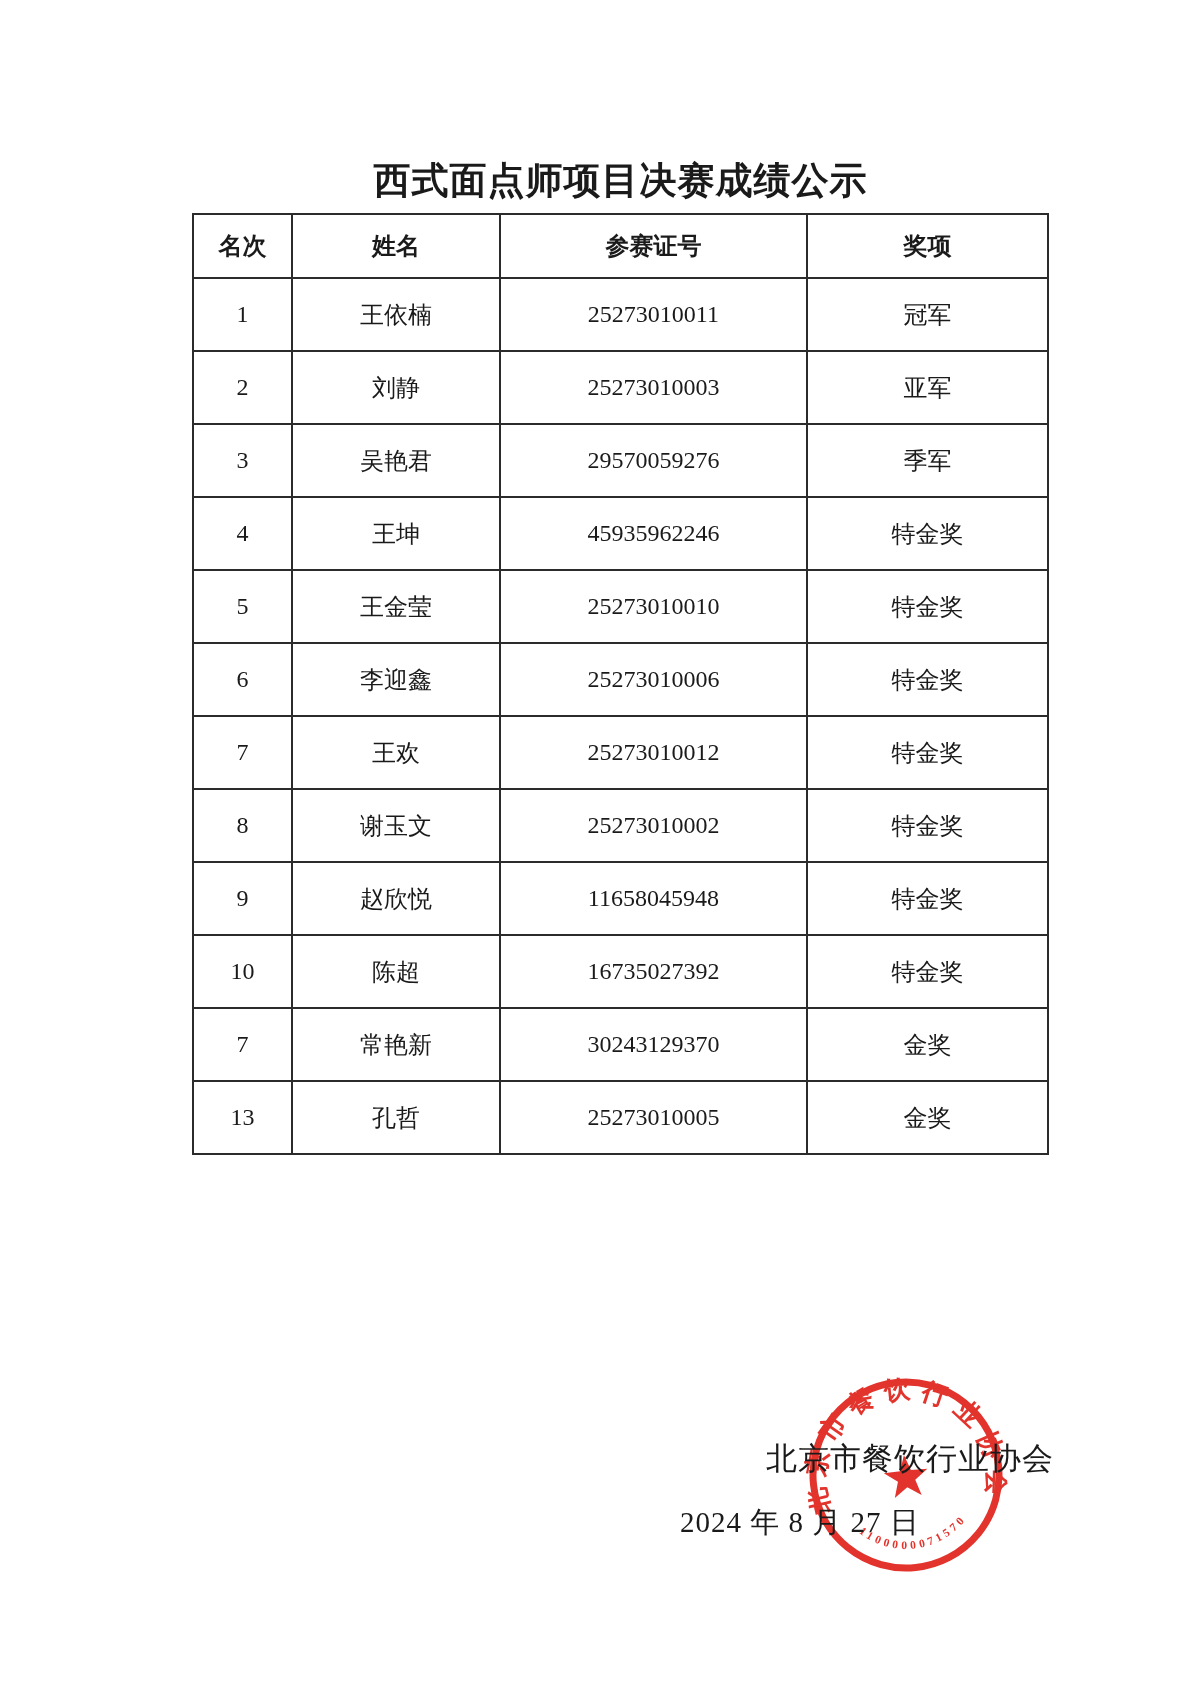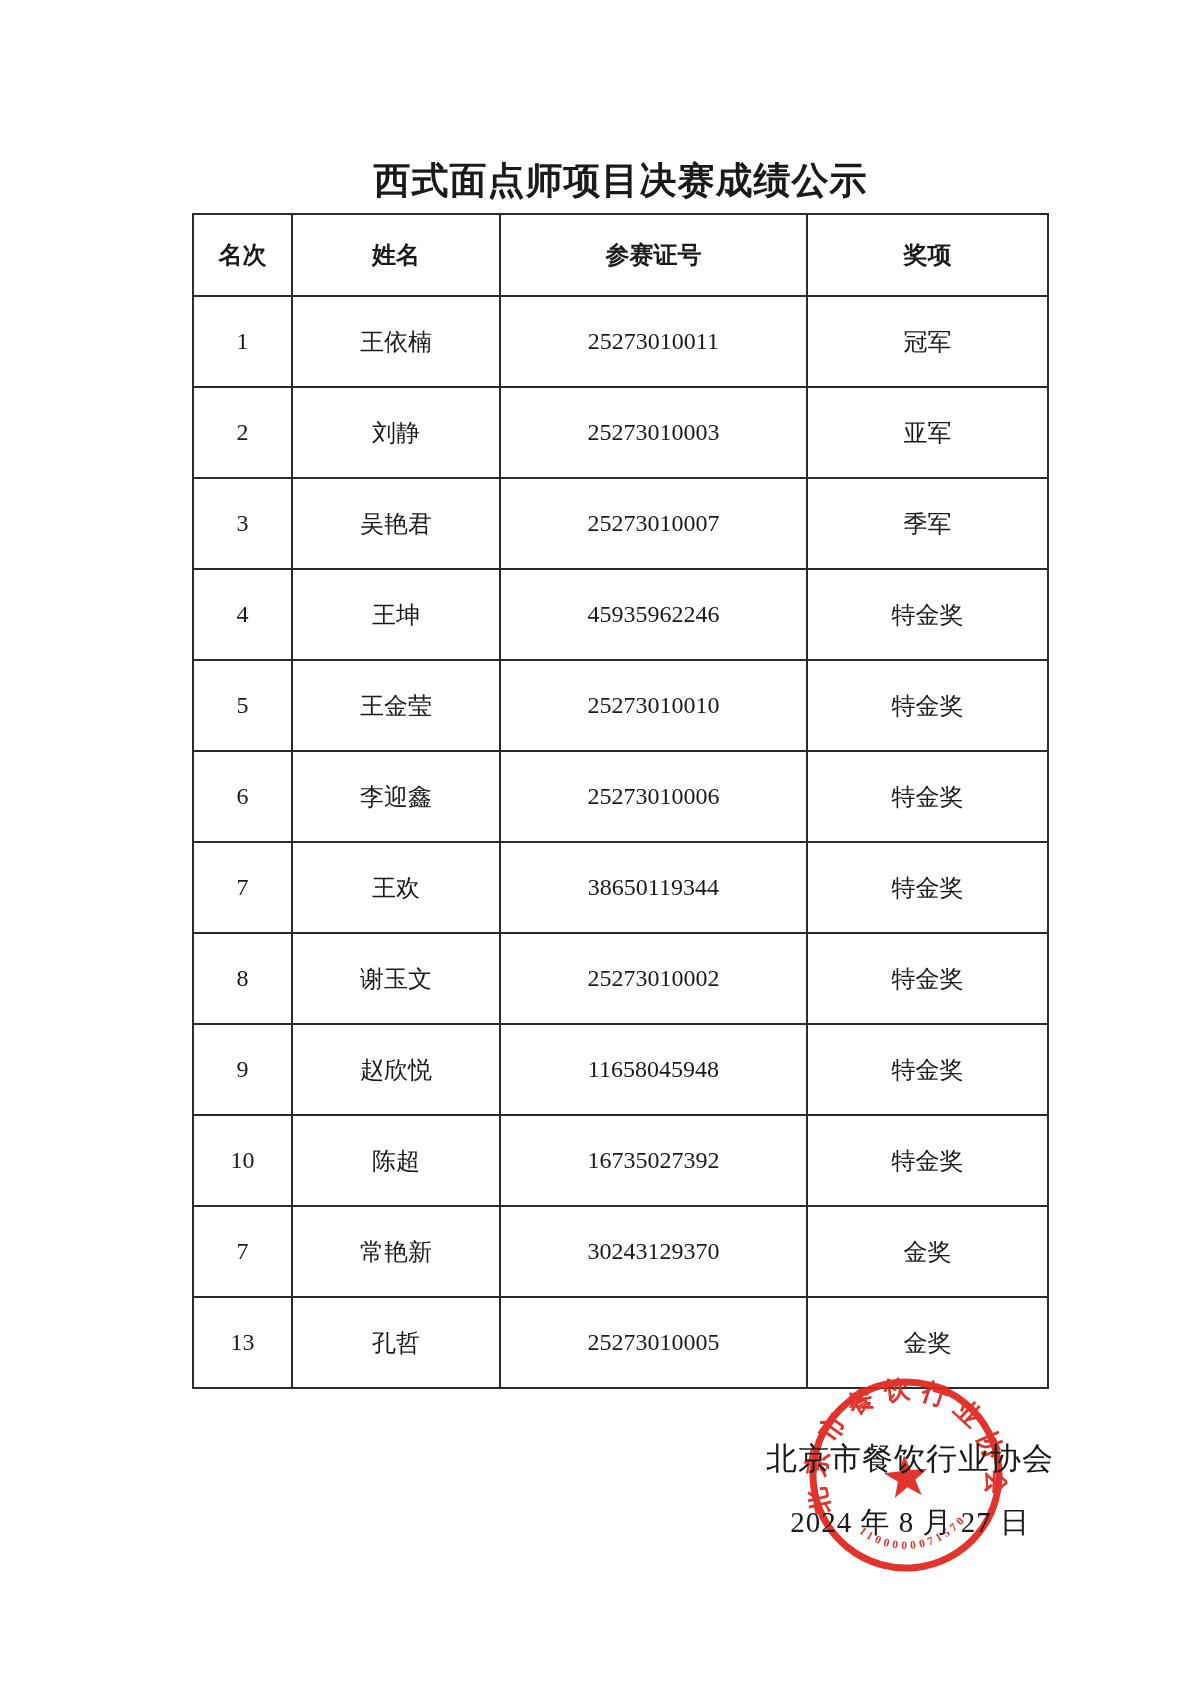--- a/index.html
+++ b/index.html
@@ -40,21 +40,21 @@
   table.results col.c-name  { width: 24.3%; }
   table.results col.c-id    { width: 35.9%; }
   table.results col.c-award { width: 28.2%; }
   table.results th,
   table.results td {
     border: 2px solid #2b2b2b;
     text-align: center;
     vertical-align: middle;
     font-size: 24px;
     font-weight: 400;
-    padding: 9px;
+    padding: 0;
   }
   table.results th {
     height: 62px;
     font-weight: 700;
   }
   table.results td {
     height: 71px;
   }
   .sign-area {
     position: absolute;
@@ -82,21 +82,20 @@
     font-size: 31px;
     letter-spacing: 1px;
     z-index: 2;
     white-space: nowrap;
   }
   .date-line {
     position: absolute;
     left: 0;
     top: 133px;
     width: 460px;
-    text-align: center;
     font-size: 29px;
     letter-spacing: 1px;
     z-index: 2;
     white-space: nowrap;
   }
 </style>
 </head>
 <body>
 
 <div class="page">
@@ -129,21 +128,21 @@
     <tr>
       <td>2</td>
       <td>刘静</td>
       <td>25273010003</td>
       <td>亚军</td>
     </tr>
 
     <tr>
       <td>3</td>
       <td>吴艳君</td>
-      <td>25273010007</td>
+      <td>29570059276</td>
       <td>季军</td>
     </tr>
 
     <tr>
       <td>4</td>
       <td>王坤</td>
       <td>45935962246</td>
       <td>特金奖</td>
     </tr>
 
@@ -157,21 +156,21 @@
     <tr>
       <td>6</td>
       <td>李迎鑫</td>
       <td>25273010006</td>
       <td>特金奖</td>
     </tr>
 
     <tr>
       <td>7</td>
       <td>王欢</td>
-      <td>38650119344</td>
+      <td>25273010012</td>
       <td>特金奖</td>
     </tr>
 
     <tr>
       <td>8</td>
       <td>谢玉文</td>
       <td>25273010002</td>
       <td>特金奖</td>
     </tr>
 

